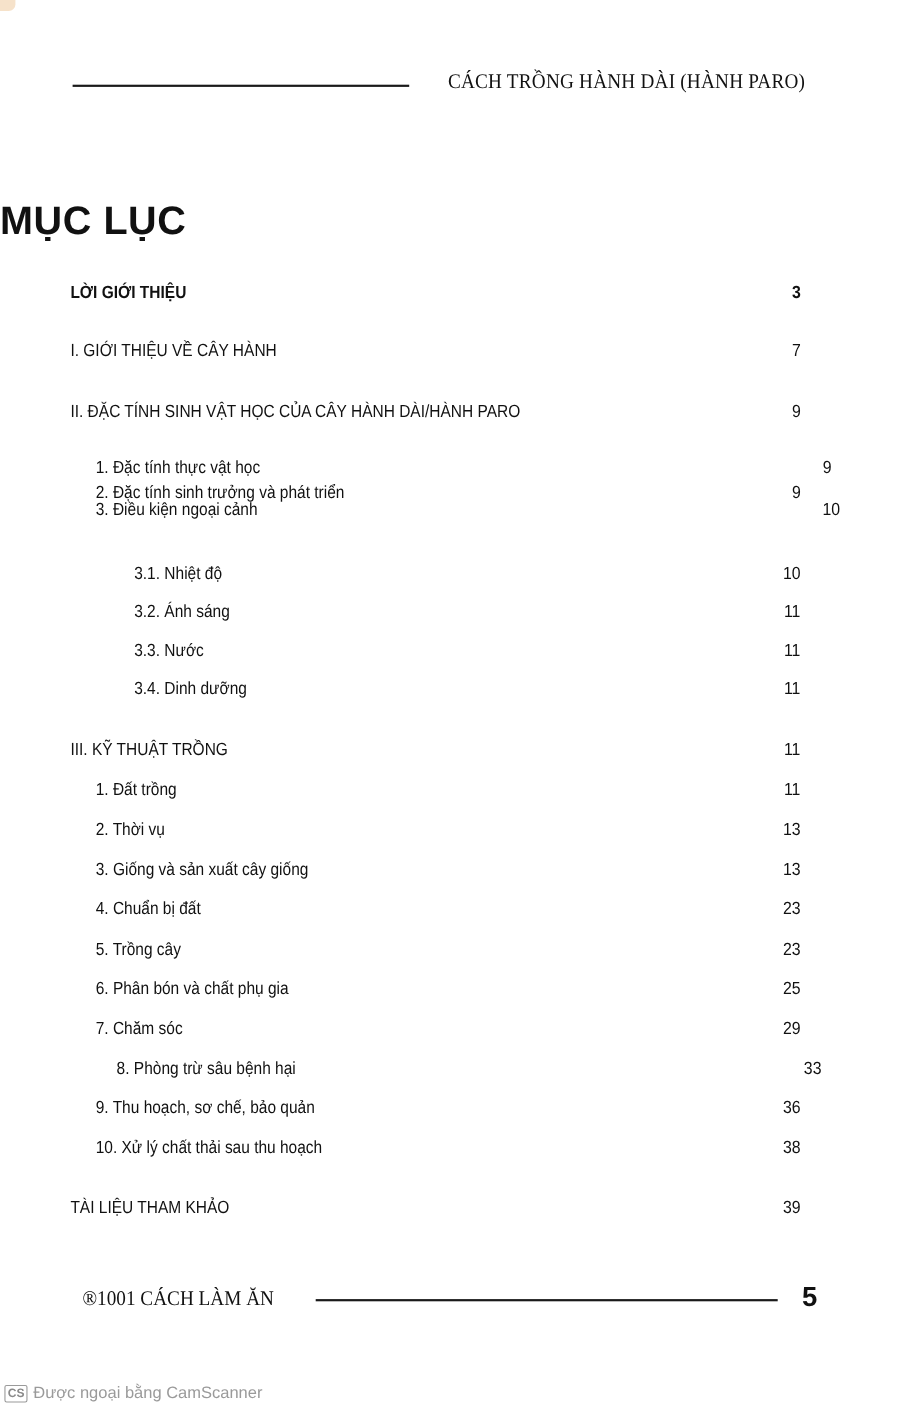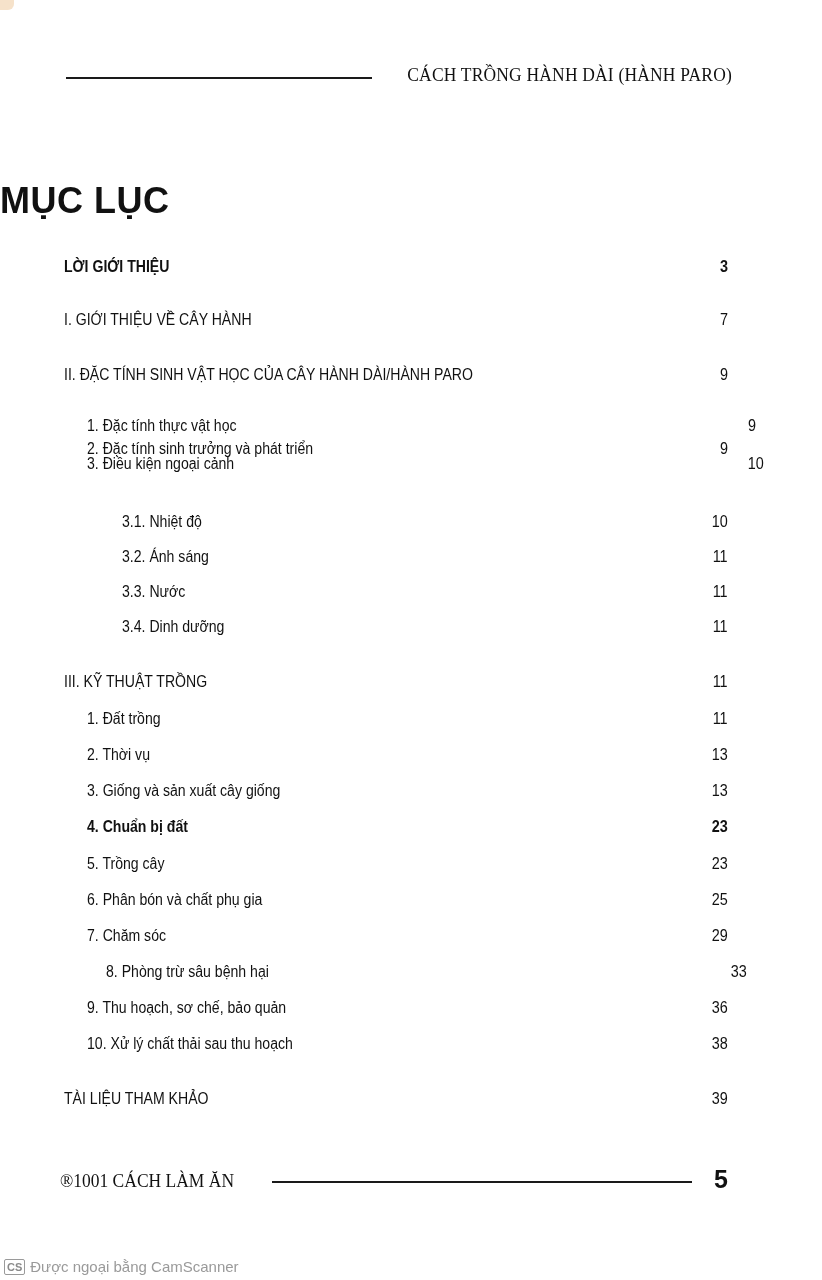--- a/index.html
+++ b/index.html
@@ -74,21 +74,21 @@
     }
     .toc-row.bold {
       font-weight: bold;
     }
     .lvl0 .label { left: 64px; }
     .lvl1 .label { left: 87px; }
     .lvl2 .label { left: 122px; }
 
     .running-footer {
       position: absolute;
-      left: 60px;
+      left: 75px;
       top: 1165px;
       width: 672px;
       height: 34px;
     }
     .running-footer .series {
       position: absolute;
       left: 0;
       top: 5px;
       font-family: "Liberation Serif", serif;
       font-size: 19px;
@@ -206,21 +206,21 @@
     <span class="page">11</span>
   </div>
   <div class="toc-row lvl1" style="top:746px;">
     <span class="label">2. Thời vụ</span>
     <span class="page">13</span>
   </div>
   <div class="toc-row lvl1" style="top:782px;">
     <span class="label">3. Giống và sản xuất cây giống</span>
     <span class="page">13</span>
   </div>
-  <div class="toc-row lvl1" style="top:818px;font-weight:bold;">
+  <div class="toc-row lvl1" style="top:818px;">
     <span class="label">4. Chuẩn bị đất</span>
     <span class="page">23</span>
   </div>
   <div class="toc-row lvl1" style="top:855px;">
     <span class="label">5. Trồng cây</span>
     <span class="page">23</span>
   </div>
   <div class="toc-row lvl1" style="top:891px;">
     <span class="label">6. Phân bón và chất phụ gia</span>
     <span class="page">25</span>

